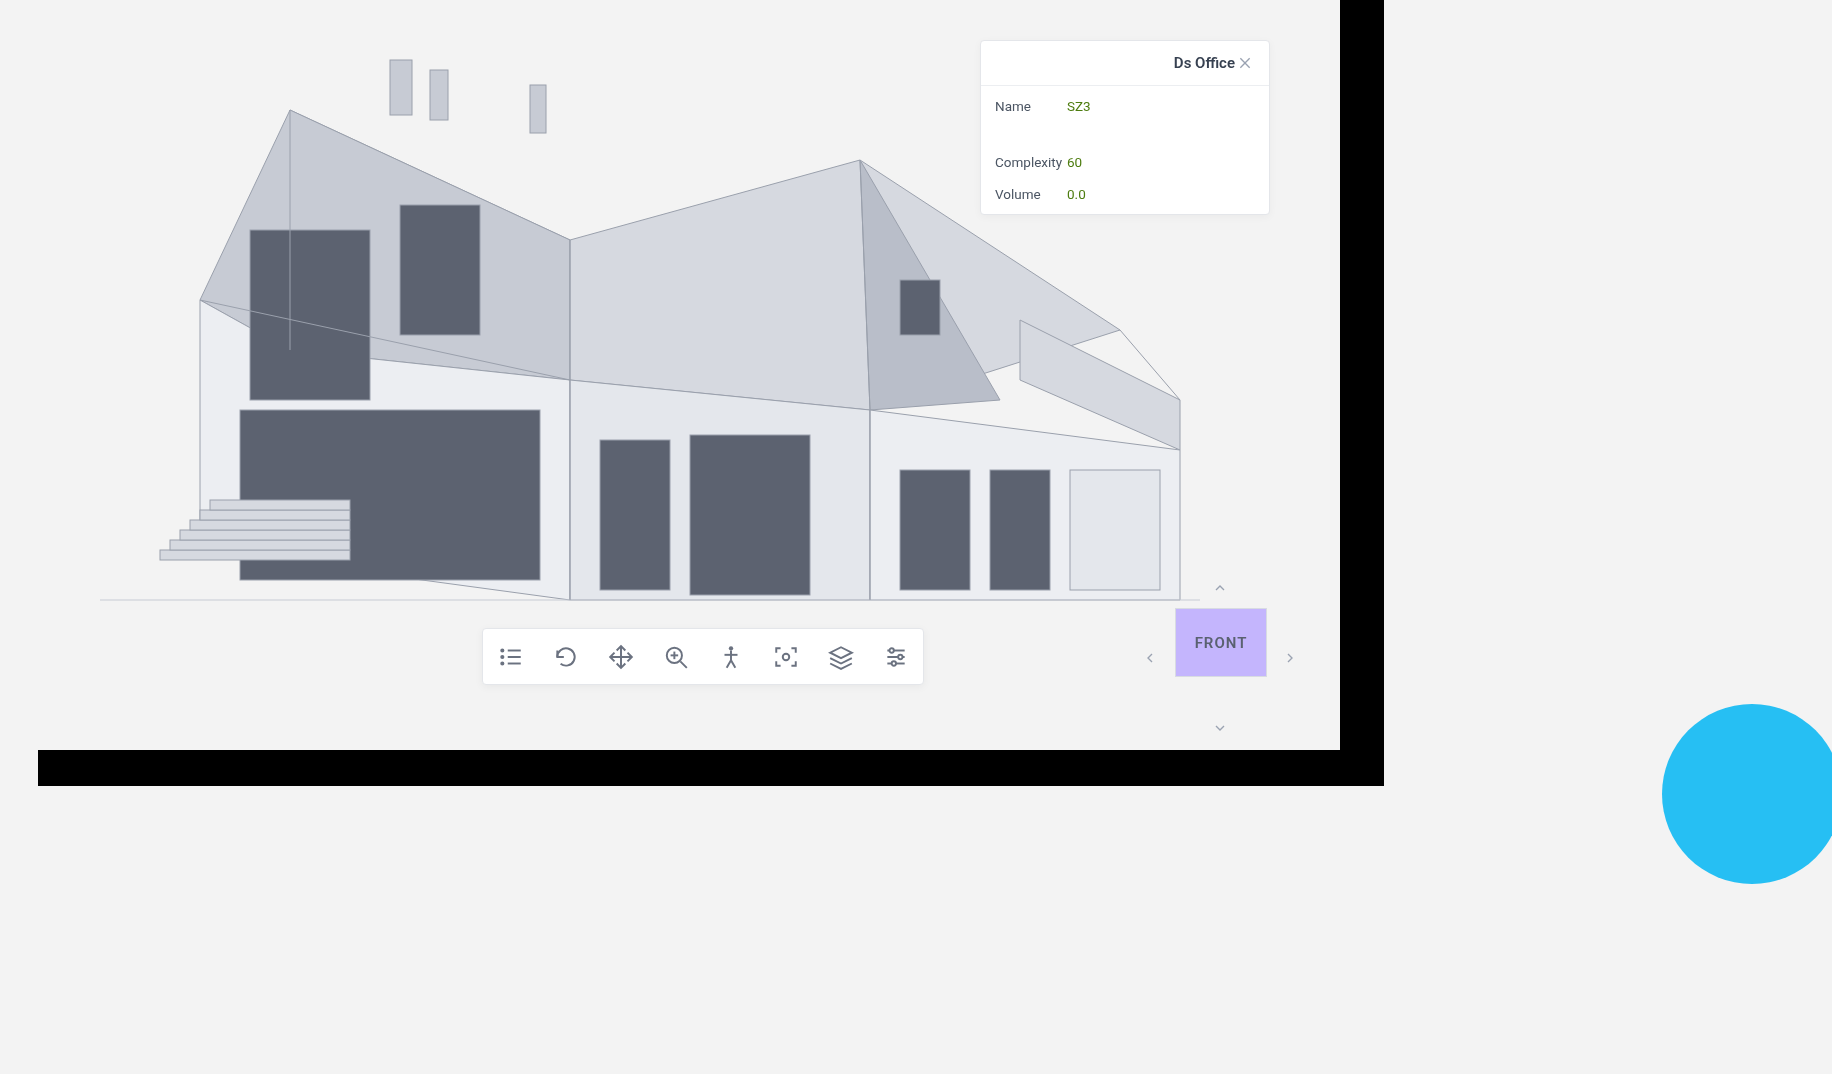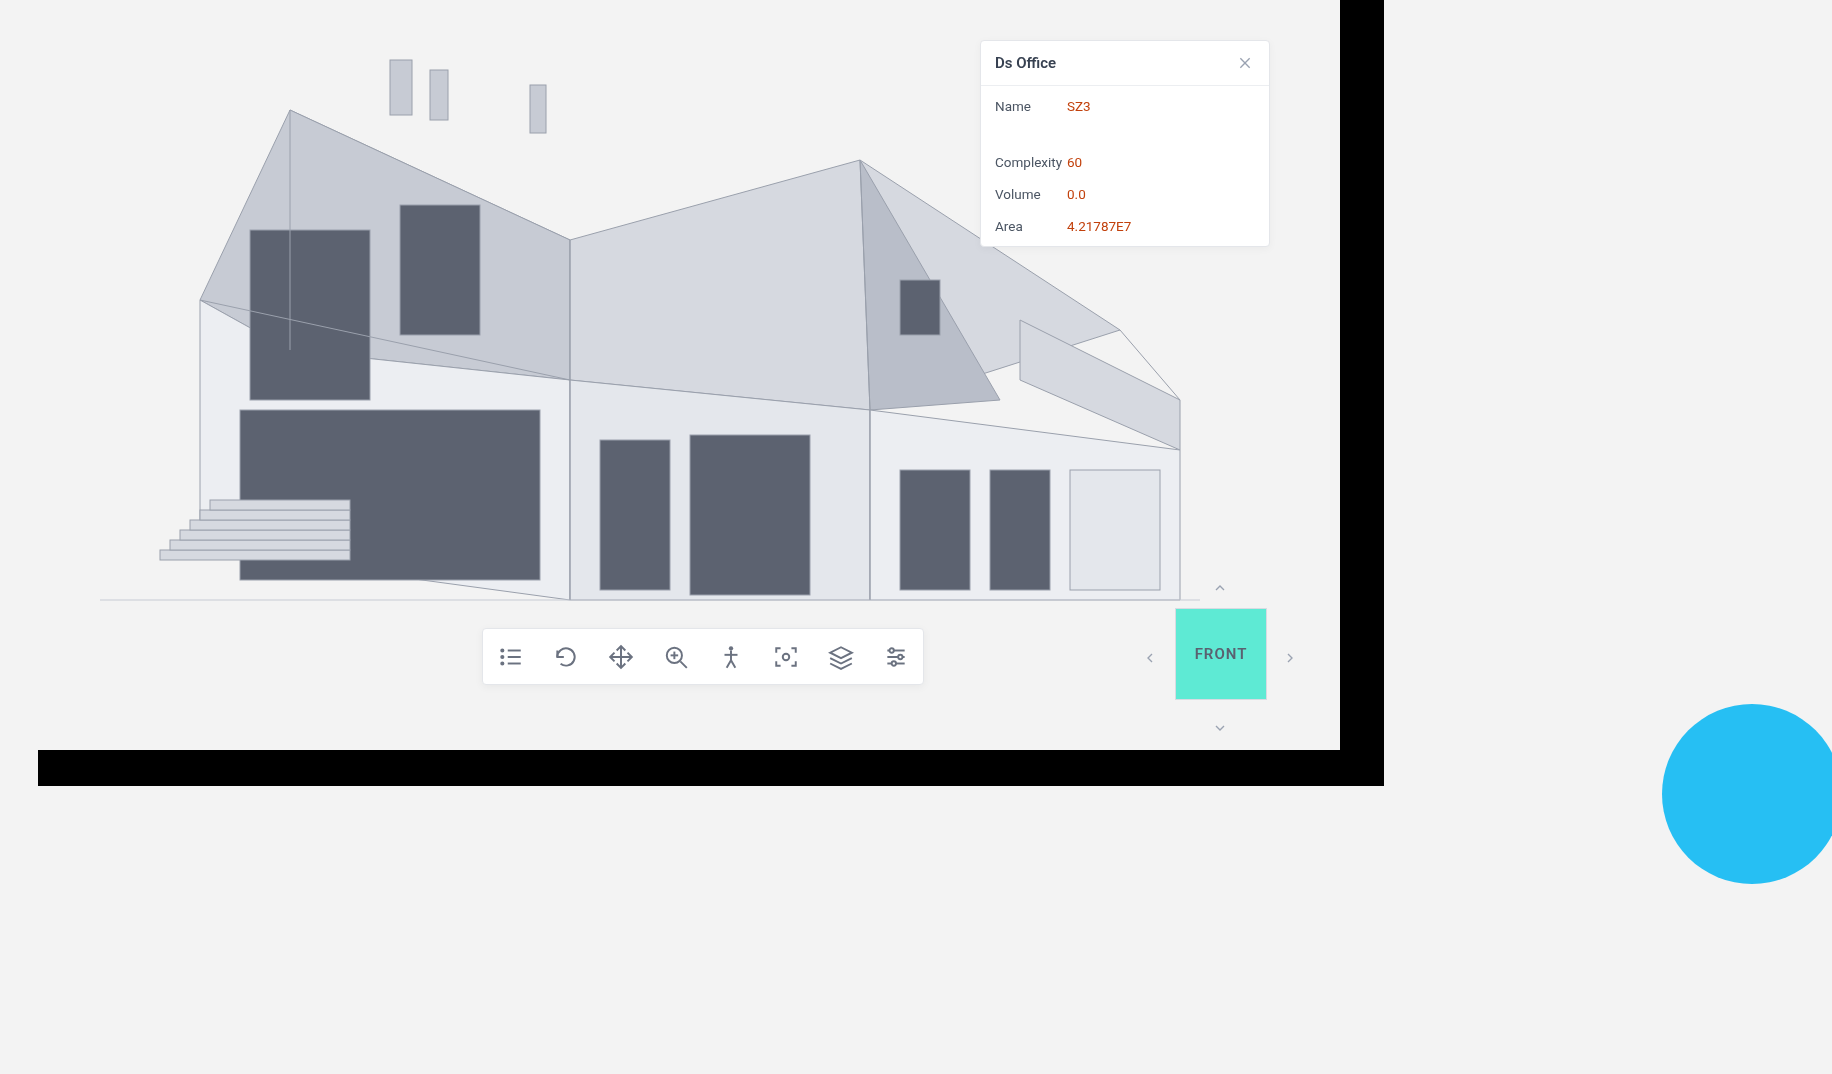--- a/index.html
+++ b/index.html
@@ -12,45 +12,45 @@
 
 
 .viewport{position:absolute;left:0;top:0;width:1340px;height:750px;z-index:2;overflow:hidden}
 
 
 .house{position:absolute;left:100px;top:40px;width:1100px;height:600px;pointer-events:none}
 .house svg{width:100%;height:100%}
 
 
 .panel{position:absolute;left:980px;top:40px;width:290px;background:#fff;border:1px solid #e4e6ea;border-radius:4px;box-shadow:0 2px 8px rgba(0,0,0,0.04);z-index:10;font-size:14px;color:#4b5563}
-.panel-header{display:flex;align-items:center;justify-content:space-between;padding:12px 14px;border-bottom:1px solid #eceef1}
+.panel-header{display:flex;align-items:center;justify-content:flex-end;padding:12px 14px;border-bottom:1px solid #eceef1}
 .panel-title{font-weight:600;color:#374151;font-size:15px}
 .close-btn{width:20px;height:20px;display:flex;align-items:center;justify-content:center;cursor:pointer;color:#9aa2b1}
 .panel-body{padding:4px 0}
 .panel-row{display:flex;padding:8px 14px;font-size:13.5px}
 .panel-row.highlight{background:#f3f4f7}
 .panel-label{width:72px;color:#4b5563}
-.panel-value{flex:1;color:#c2410c}
+.panel-value{flex:1;color:#4d7c0f}
 .copy-btn{width:18px;height:18px;color:#8a92a3;cursor:pointer}
 .panel-gap{height:12px}
 
 
 .toolbar{position:absolute;left:482px;top:628px;display:flex;gap:0;background:#fff;border:1px solid #e4e6ea;border-radius:4px;box-shadow:0 2px 8px rgba(0,0,0,0.05);z-index:10}
 .tool-btn{width:55px;height:55px;display:flex;align-items:center;justify-content:center;cursor:pointer;color:#6b7280}
 .tool-btn svg{width:26px;height:26px;stroke:currentColor;fill:none;stroke-width:1.8}
 
 
 .cube-wrap{position:absolute;left:1140px;top:578px;width:160px;height:160px;z-index:10}
 .cube-arrow{position:absolute;width:20px;height:20px;display:flex;align-items:center;justify-content:center;color:#9aa2b1;cursor:pointer}
 .cube-arrow svg{width:16px;height:16px;stroke:currentColor;stroke-width:2;fill:none}
 .arrow-up{left:70px;top:0}
 .arrow-down{left:70px;bottom:0}
 .arrow-left{left:0;top:70px}
 .arrow-right{right:0;top:70px}
-.cube-face{position:absolute;left:35px;top:30px;width:92px;height:92px;background:#5eead4;border:1px solid #d8dbe2;display:flex;align-items:center;justify-content:center;font-weight:600;letter-spacing:1px;color:#5a6170;cursor:pointer;font-size:15px}
+.cube-face{position:absolute;left:35px;top:30px;width:92px;height:69px;background:#c4b5fd;border:1px solid #d8dbe2;display:flex;align-items:center;justify-content:center;font-weight:600;letter-spacing:1px;color:#5a6170;cursor:pointer;font-size:15px}
 
 
 .corner-circle{position:absolute;right:-10px;bottom:190px;width:180px;height:180px;border-radius:50%;background:#26bff3;z-index:0}
 
 </style>
 </head>
 <body>
 
 <div class="corner-circle"></div>
 <div class="frame-black"></div>
@@ -131,24 +131,20 @@
       <div class="panel-gap"></div>
       <div class="panel-gap"></div>
       <div class="panel-row">
         <span class="panel-label">Complexity</span>
         <span class="panel-value">60</span>
       </div>
       <div class="panel-row">
         <span class="panel-label">Volume</span>
         <span class="panel-value">0.0</span>
       </div>
-      <div class="panel-row">
-        <span class="panel-label">Area</span>
-        <span class="panel-value">4.21787E7</span>
-      </div>
     </div>
 </div>
 
 <div class="toolbar">
   <div class="tool-btn">
     <svg viewBox="0 0 24 24">
         <circle cx="4" cy="6" r="1" fill="currentColor"></circle>
         <circle cx="4" cy="12" r="1" fill="currentColor"></circle>
         <circle cx="4" cy="18" r="1" fill="currentColor"></circle>
         <line x1="9" y1="6" x2="21" y2="6"></line>

